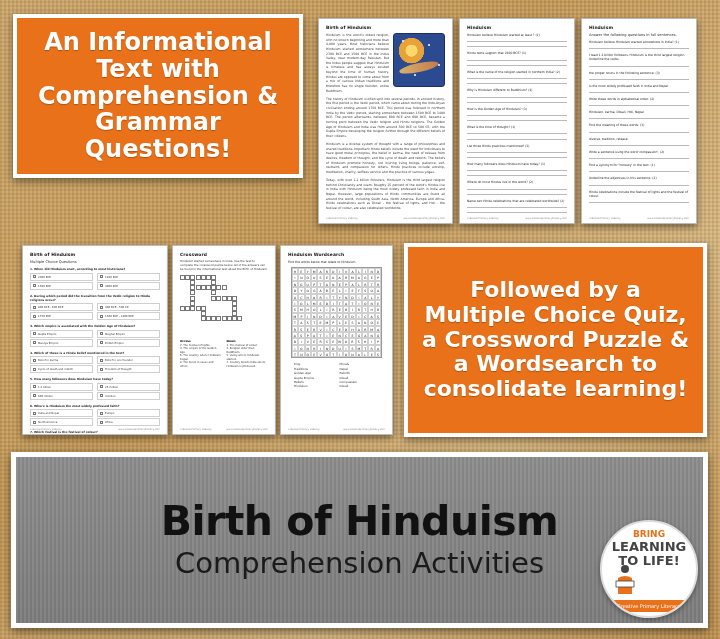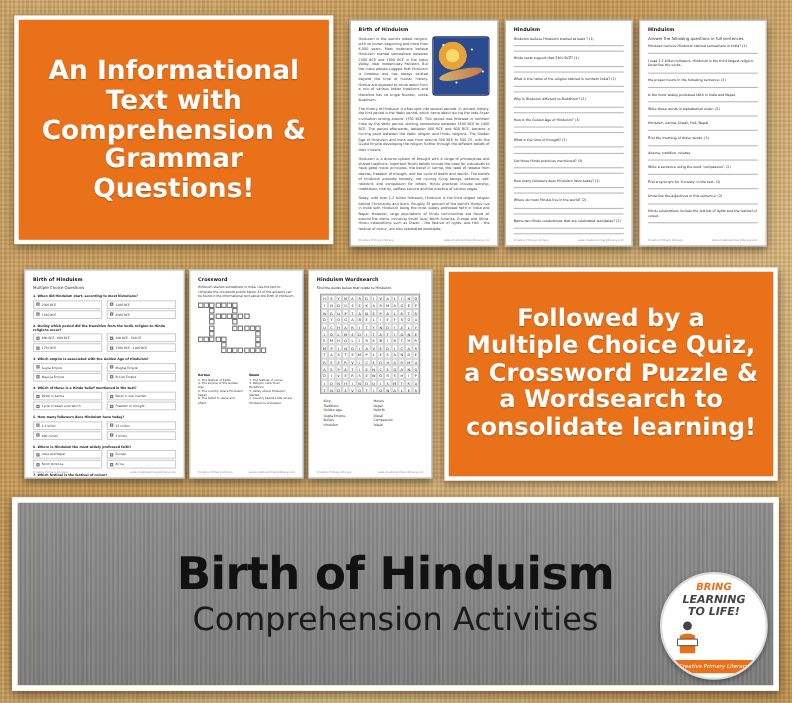--- a/index.html
+++ b/index.html
@@ -25,21 +25,21 @@
     text-align:center;
     display:flex; align-items:center; justify-content:center;
     padding:6px 10px;
   }
   .banner .txt {
     font-family:"DejaVu Sans", sans-serif;
     font-weight:bold;
     line-height:1.12;
     text-shadow:0 1px 1px rgba(0,0,0,0.25);
   }
-  #banner-top-left { left:13px; top:14px; width:290px; height:208px; }
+  #banner-top-left { left:13px; top:14px; width:290px; height:164px; }
   #banner-top-left .txt { font-size:24px; }
 
   #banner-mid-right { left:404px; top:243px; width:303px; height:194px; }
   #banner-mid-right .txt { font-size:22px; }
 
   
   .sheet {
     position:absolute;
     background:#ffffff;
     border:1px solid #bbbbbb;
@@ -140,24 +140,24 @@
   #title-panel .t2 {
     font-size:29px; color:#1a1a1a; line-height:1.1; margin-top:6px;
   }
 
   
   #logo {
     position:absolute; right:22px; top:520px; width:98px; height:98px;
     border-radius:50%; background:#ffffff; border:2px solid #ddd;
     box-shadow:0 2px 5px rgba(0,0,0,0.35);
     display:flex; flex-direction:column; align-items:center; justify-content:flex-start;
-    padding-top:8px; overflow:hidden;font-style:italic;
+    padding-top:8px; overflow:hidden;
   }
   #logo .l1 { font-size:9px; font-weight:bold; color:#e8711a; line-height:1.1; text-align:center; }
-  #logo .l2 { font-size:10px; font-weight:bold; color:#444; line-height:1.1; }
+  #logo .l2 { font-size:13px; font-weight:bold; color:#444; line-height:1.1; }
   #logo .person {
     position:absolute; left:12px; bottom:22px; width:22px; height:30px;
   }
   #logo .tag {
     position:absolute; bottom:4px; left:50%; transform:translateX(-50%);
     background:#e8711a; color:#fff; font-size:5px; padding:3px 6px;
     border-radius:2px; white-space:nowrap; text-align:center; line-height:1.25;
   }
 </style>
 </head>

